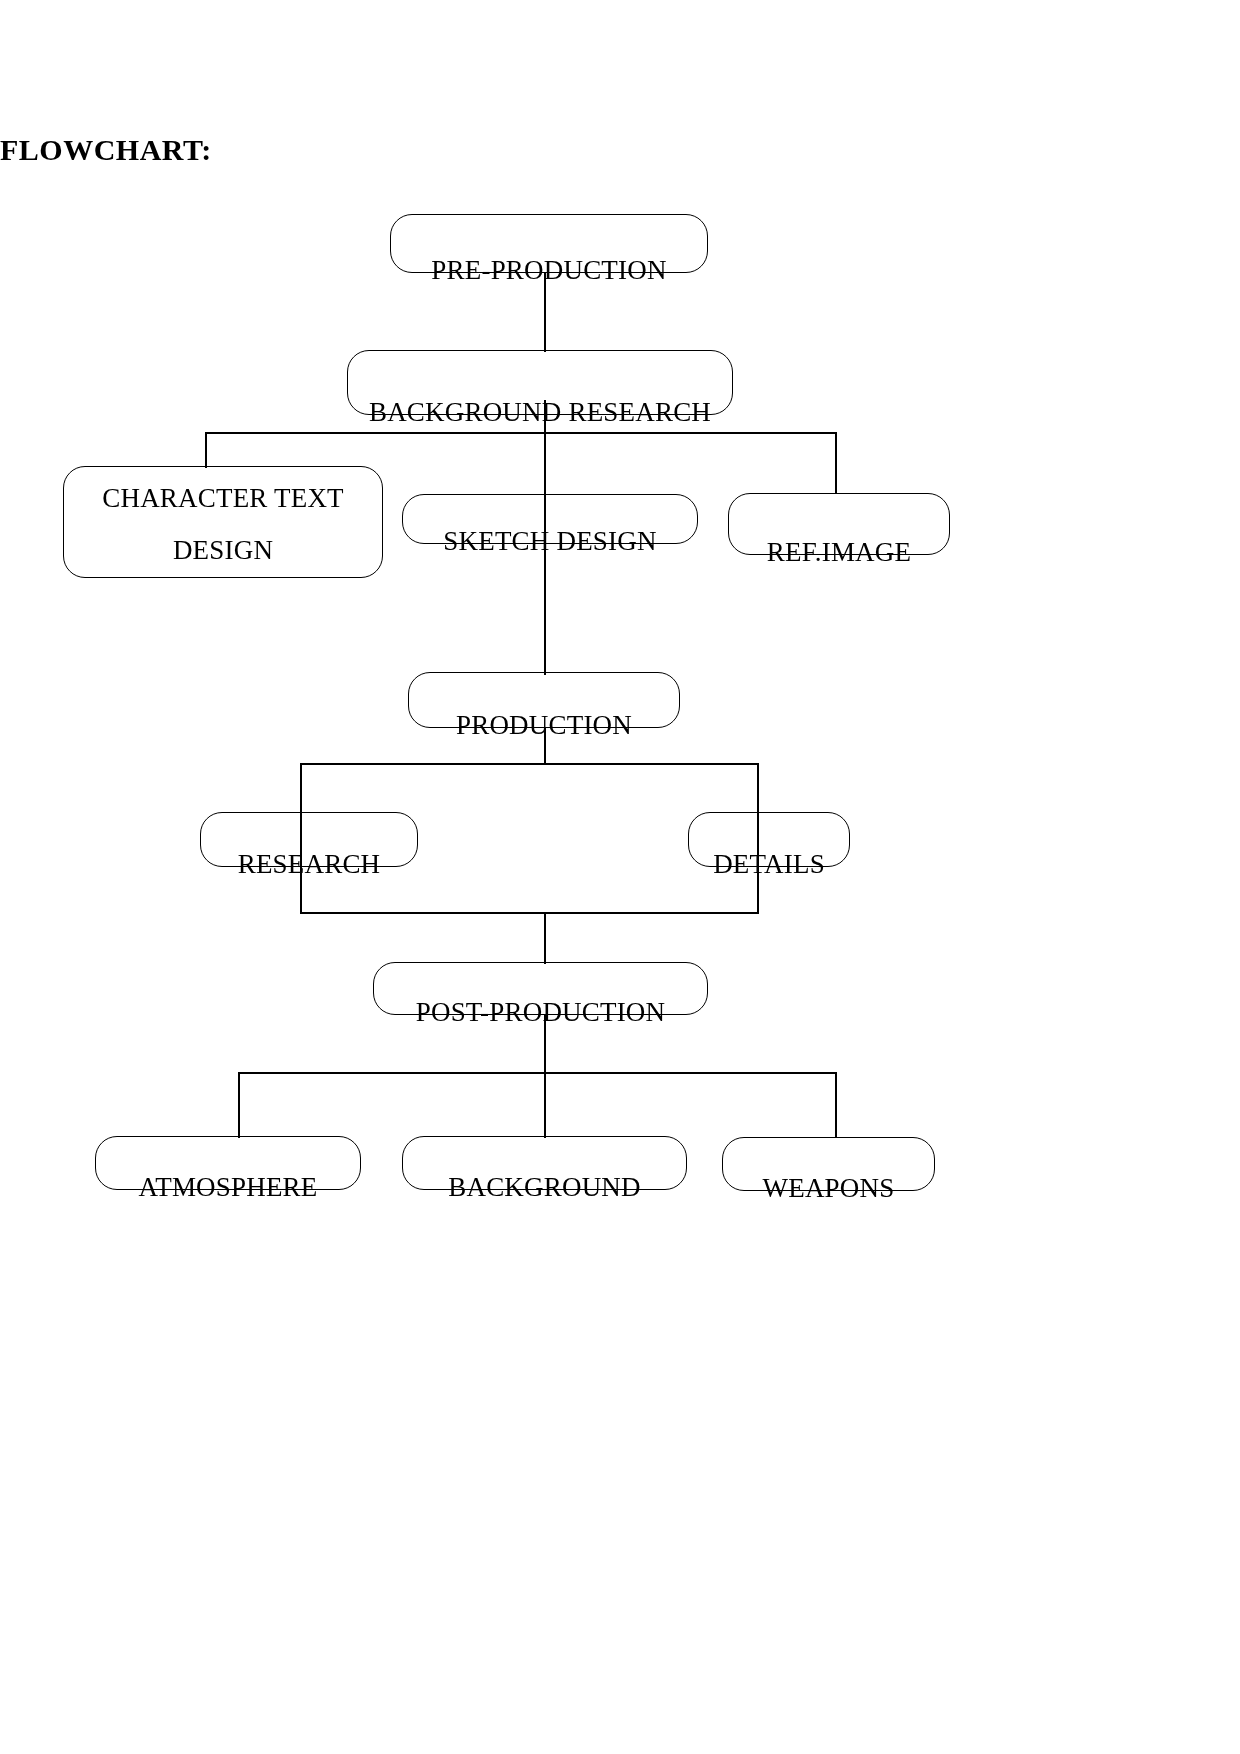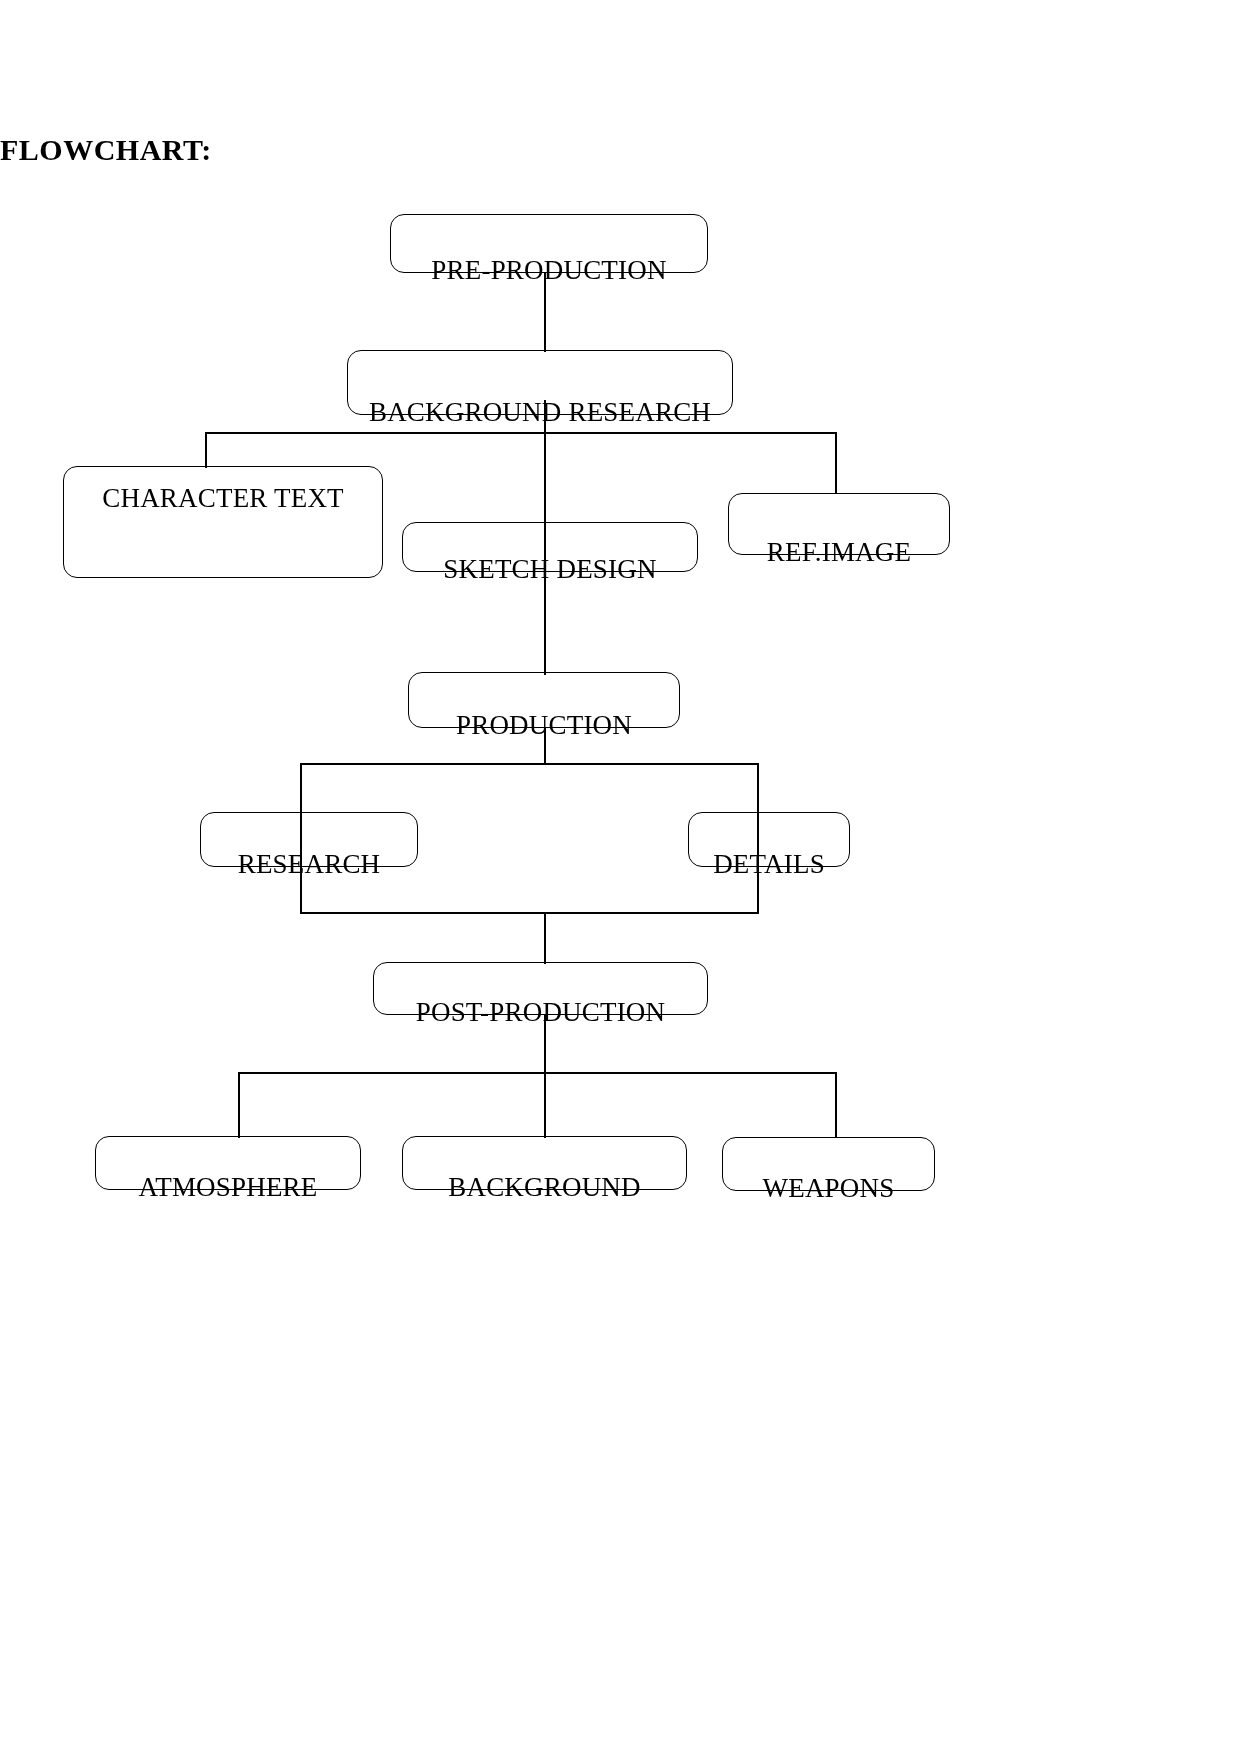--- a/index.html
+++ b/index.html
@@ -23,21 +23,21 @@
     font-size: 30px;
     font-weight: bold;
     letter-spacing: 0.5px;
     color: #000000;
     font-family: "Liberation Serif", "DejaVu Serif", serif;
   }
   .node {
     position: absolute;
     box-sizing: border-box;
     border: 1.6px solid #000000;
-    border-radius: 14px;
+    border-radius: 22px;
     background: transparent;
     z-index: 3;
   }
   .node .label {
     position: absolute;
     left: 0;
     width: 100%;
     text-align: center;
     font-size: 27px;
     color: #000000;
@@ -93,23 +93,24 @@
   <div class="node" style="left:390px; top:214px; width:318px; height:59px;">
     <div class="label low">PRE-PRODUCTION</div>
   </div>
 
   <div class="node" style="left:347px; top:350px; width:386px; height:65px;text-decoration:underline;">
     <div class="label low">BACKGROUND RESEARCH</div>
   </div>
 
   <div class="node" style="left:50px; top:466px; width:320px; height:112px;margin-left:13px;">
     <div class="label l1">CHARACTER TEXT</div>
+    <div class="label l2">DESIGN</div>
   </div>
 
-  <div class="node" style="left:402px; top:494px; width:296px; height:50px;margin-top:28px;">
+  <div class="node" style="left:402px; top:494px; width:296px; height:50px;">
     <div class="label low">SKETCH DESIGN</div>
   </div>
 
   <div class="node" style="left:728px; top:493px; width:222px; height:62px;">
     <div class="label low">REF.IMAGE</div>
   </div>
 
   <div class="node" style="left:408px; top:672px; width:272px; height:56px;">
     <div class="label low">PRODUCTION</div>
   </div>

